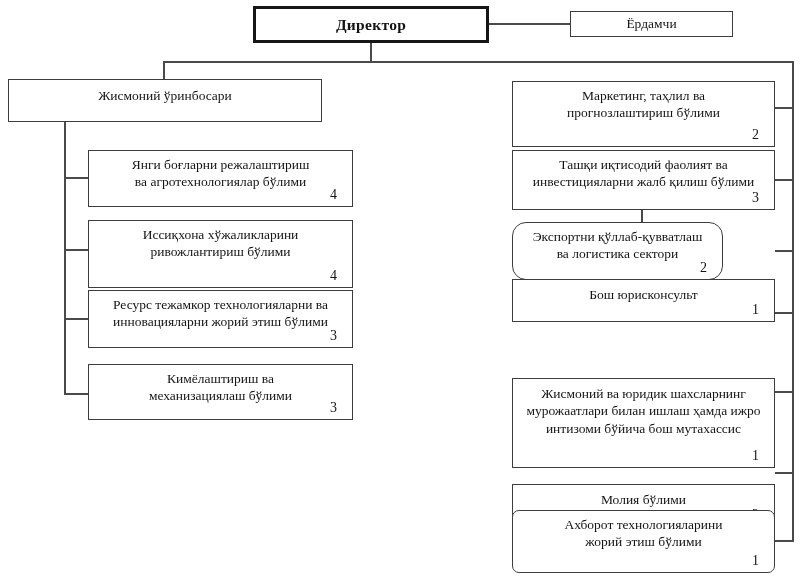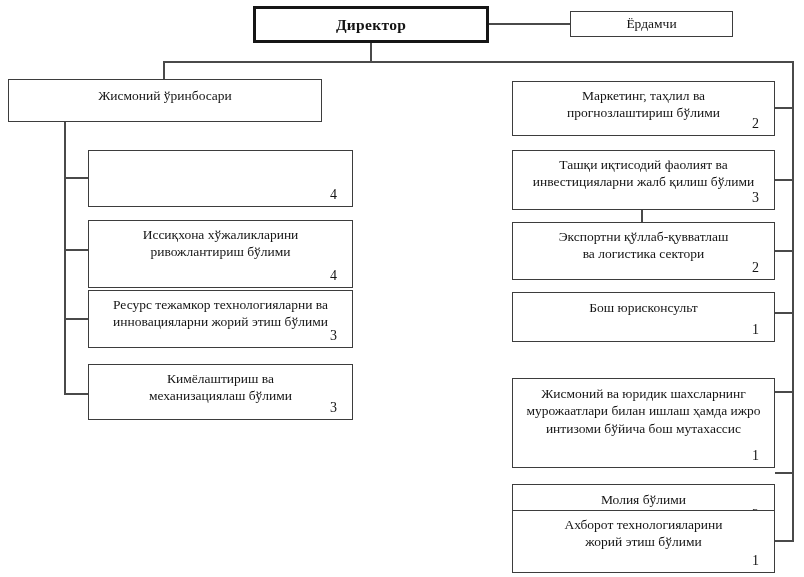--- a/index.html
+++ b/index.html
@@ -80,66 +80,68 @@
 
   <div class="box director" style="left:253px;top:6px;width:236px;height:37px;">
     <span class="label" style="padding:0;">Директор</span>
   </div>
 
   <div class="box" style="left:8px;top:79px;width:314px;height:43px;">
     <span class="label" style="padding-top:7px;">Жисмоний ўринбосари</span>
   </div>
 
   <div class="box" style="left:88px;top:150px;width:265px;height:57px;">
+    <span class="label">Янги боғларни режалаштириш
+ва агротехнологиялар бўлими</span>
     <span class="num">4</span>
   </div>
   <div class="box" style="left:88px;top:220px;width:265px;height:68px;">
     <span class="label">Иссиқхона хўжаликларини
 ривожлантириш бўлими</span>
     <span class="num">4</span>
   </div>
   <div class="box" style="left:88px;top:290px;width:265px;height:58px;">
     <span class="label">Ресурс тежамкор технологияларни ва
 инновацияларни жорий этиш бўлими</span>
     <span class="num">3</span>
   </div>
   <div class="box" style="left:88px;top:364px;width:265px;height:56px;">
     <span class="label">Кимёлаштириш ва
 механизациялаш бўлими</span>
     <span class="num">3</span>
   </div>
 
-  <div class="box" style="left:512px;top:81px;width:263px;height:55px;">
+  <div class="box" style="left:512px;top:81px;width:263px;height:66px;">
     <span class="label">Маркетинг, таҳлил ва
 прогнозлаштириш бўлими</span>
     <span class="num">2</span>
   </div>
   <div class="box" style="left:512px;top:150px;width:263px;height:60px;">
     <span class="label">Ташқи иқтисодий фаолият ва
 инвестицияларни жалб қилиш бўлими</span>
     <span class="num">3</span>
   </div>
-  <div class="box" style="left:512px;top:222px;width:263px;height:58px;">
+  <div class="box" style="left:512px;top:222px;width:211px;height:58px;border-radius:14px;">
     <span class="label">Экспортни қўллаб-қувватлаш
 ва логистика сектори</span>
     <span class="num">2</span>
   </div>
-  <div class="box" style="left:512px;top:292px;width:263px;height:50px;">
+  <div class="box" style="left:512px;top:279px;width:263px;height:43px;">
     <span class="label" style="padding-top:6px;">Бош юрисконсульт</span>
     <span class="num">1</span>
   </div>
   <div class="box" style="left:512px;top:347px;width:263px;height:90px;margin-top:31px;">
     <span class="label" style="padding-top:6px;">Жисмоний ва юридик шахсларнинг
 мурожаатлари билан ишлаш ҳамда ижро
 интизоми бўйича бош мутахассис</span>
     <span class="num">1</span>
   </div>
   <div class="box" style="left:512px;top:452px;width:263px;height:43px;margin-top:32px;">
     <span class="label" style="padding-top:6px;">Молия бўлими</span>
     <span class="num">2</span>
   </div>
-  <div class="box" style="left:512px;top:510px;width:263px;height:63px;">
+  <div class="box" style="left:512px;top:510px;width:263px;height:63px;border-radius:7px;">
     <span class="label">Ахборот технологияларини
 жорий этиш бўлими</span>
     <span class="num">1</span>
   </div>
 
 </div>
 
 </body></html>

